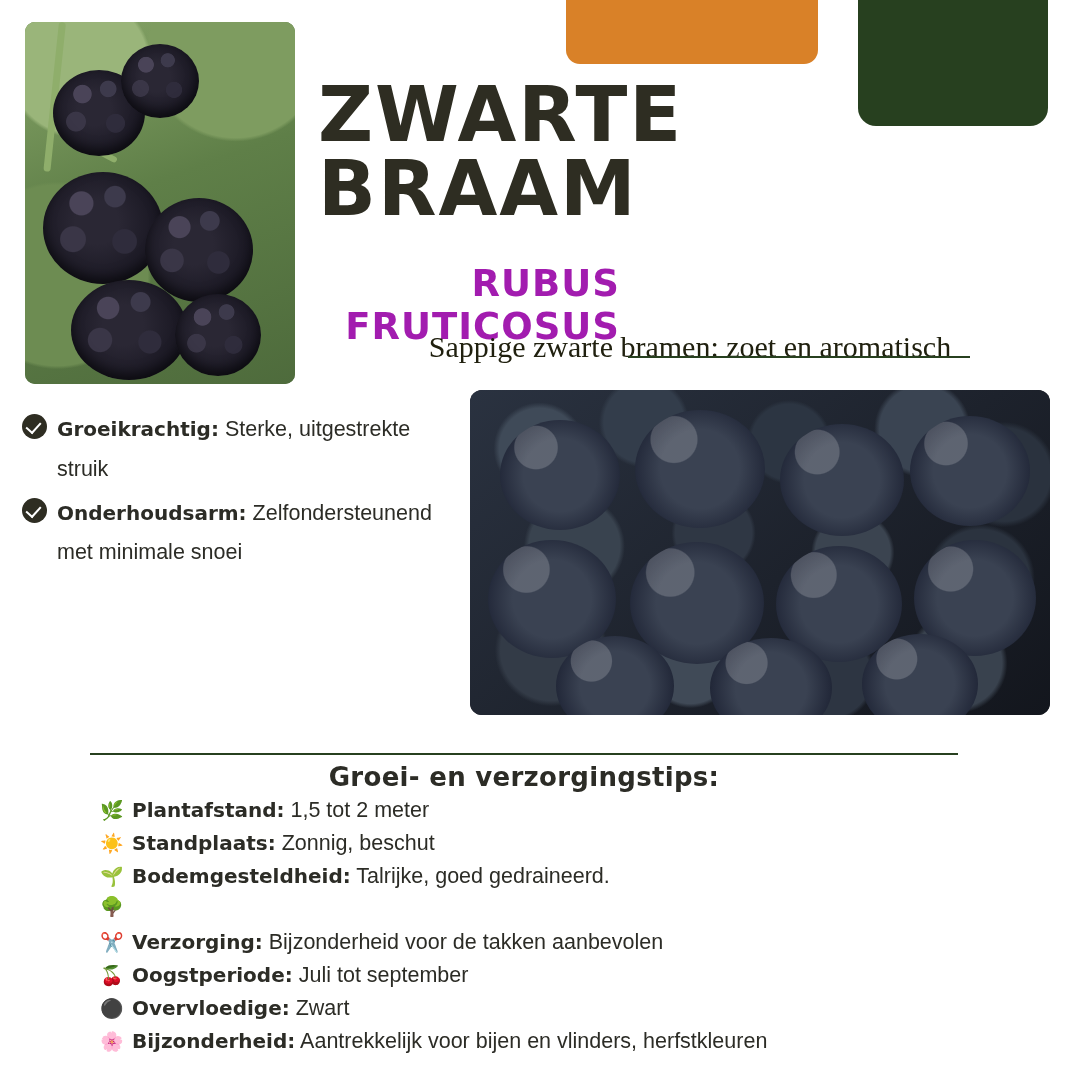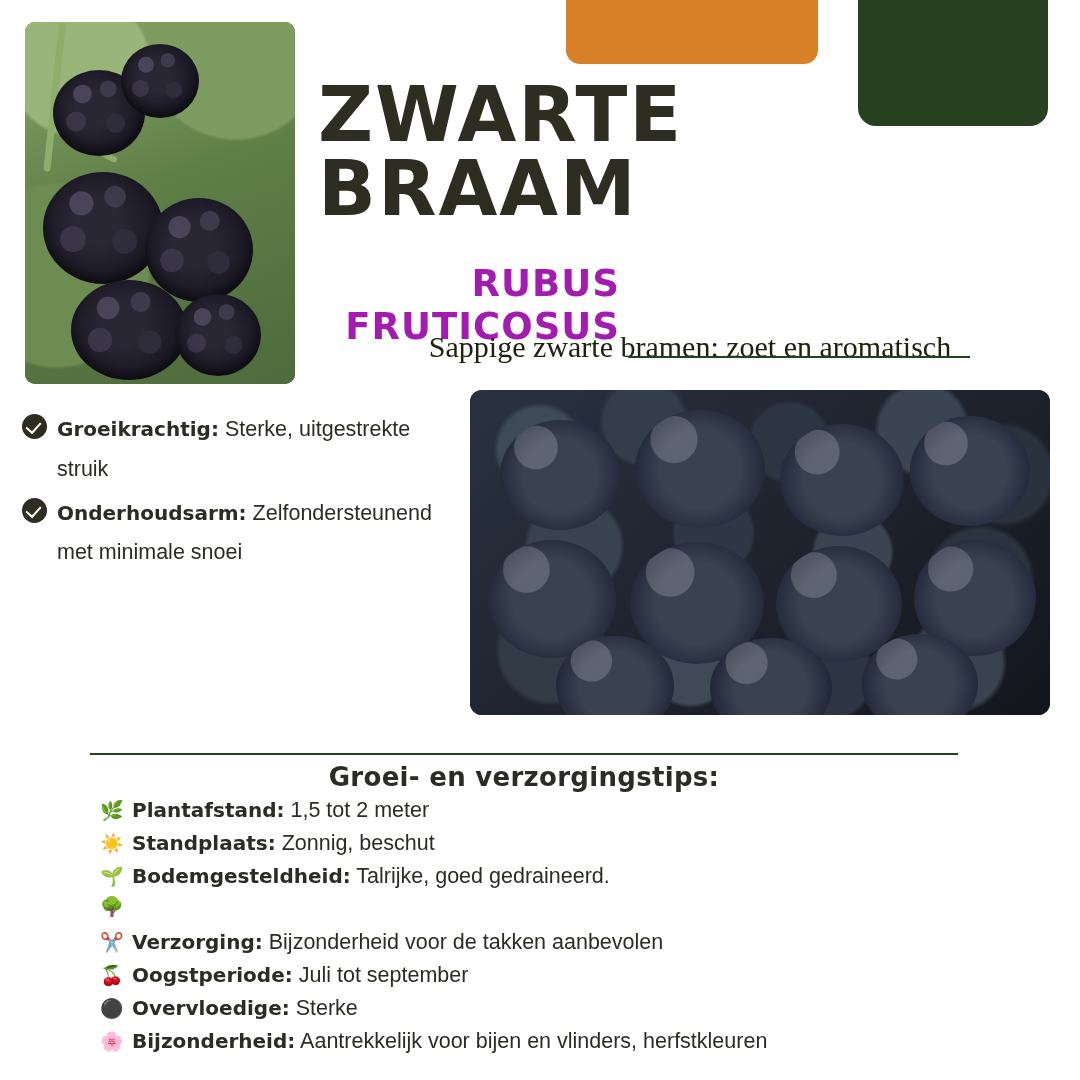--- a/index.html
+++ b/index.html
@@ -312,19 +312,19 @@
   <div class="tip-row">
     <span class="tip-emoji">✂️</span>
     <span class="tip-text"><b>Verzorging:</b><span> Bijzonderheid voor de takken aanbevolen</span></span>
   </div>
   <div class="tip-row">
     <span class="tip-emoji">🍒</span>
     <span class="tip-text"><b>Oogstperiode:</b><span> Juli tot september</span></span>
   </div>
   <div class="tip-row">
     <span class="tip-emoji">⚫</span>
-    <span class="tip-text"><b>Overvloedige:</b><span> Sterke</span></span>
+    <span class="tip-text"><b>Overvloedige:</b><span> Zwart</span></span>
   </div>
   <div class="tip-row">
     <span class="tip-emoji">🌸</span>
     <span class="tip-text"><b>Bijzonderheid:</b><span> Aantrekkelijk voor bijen en vlinders, herfstkleuren</span></span>
   </div>
 </div>
 
 </body></html>

